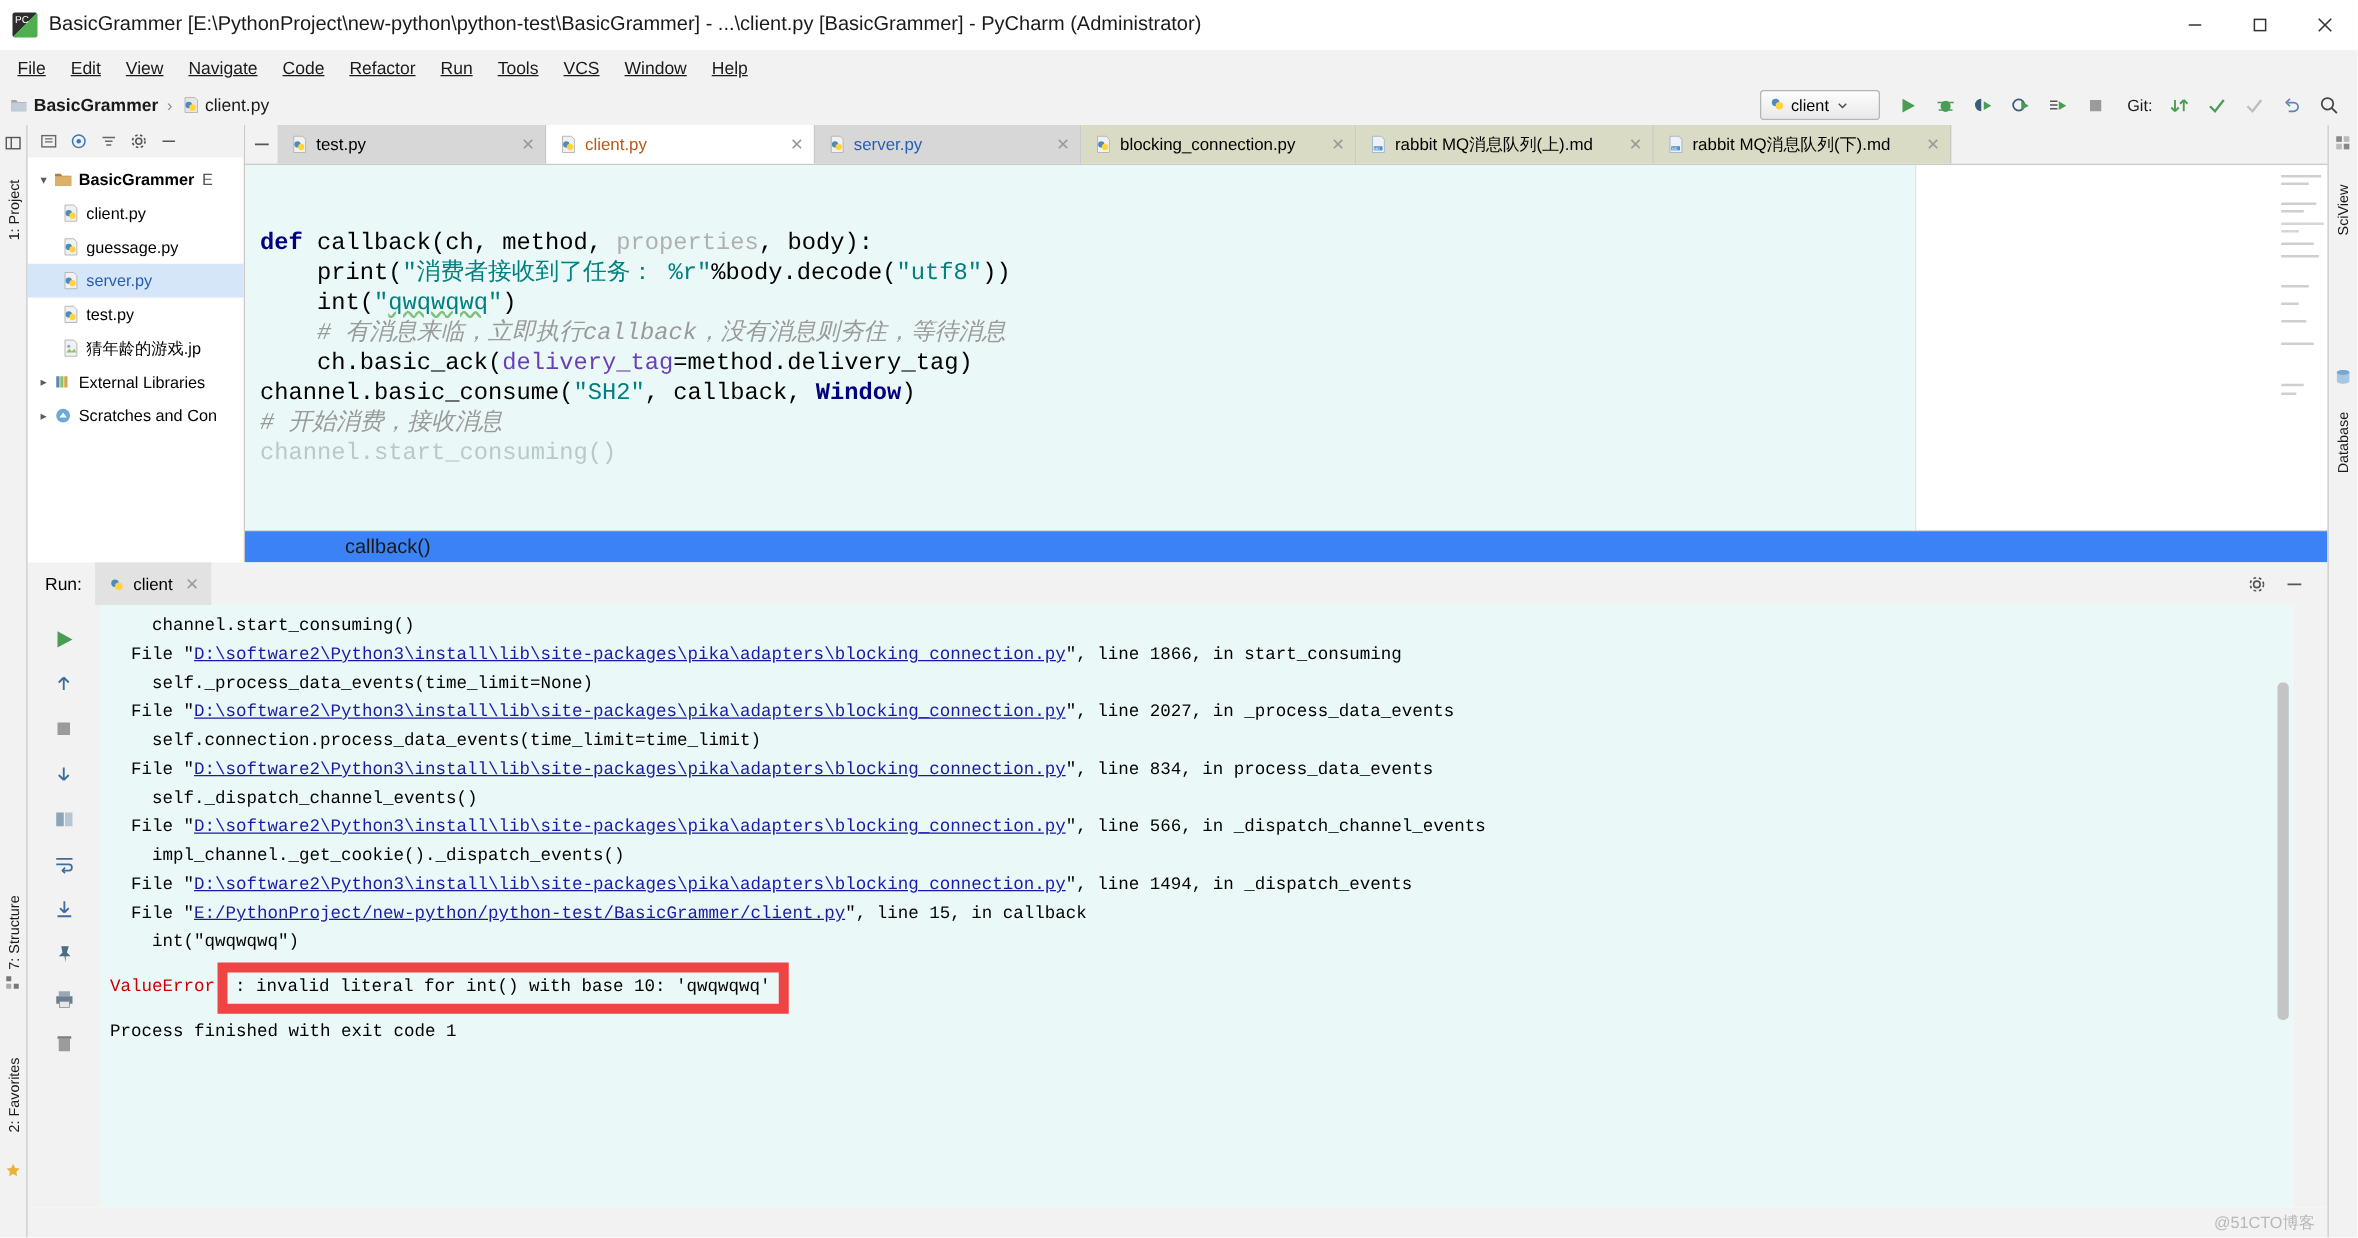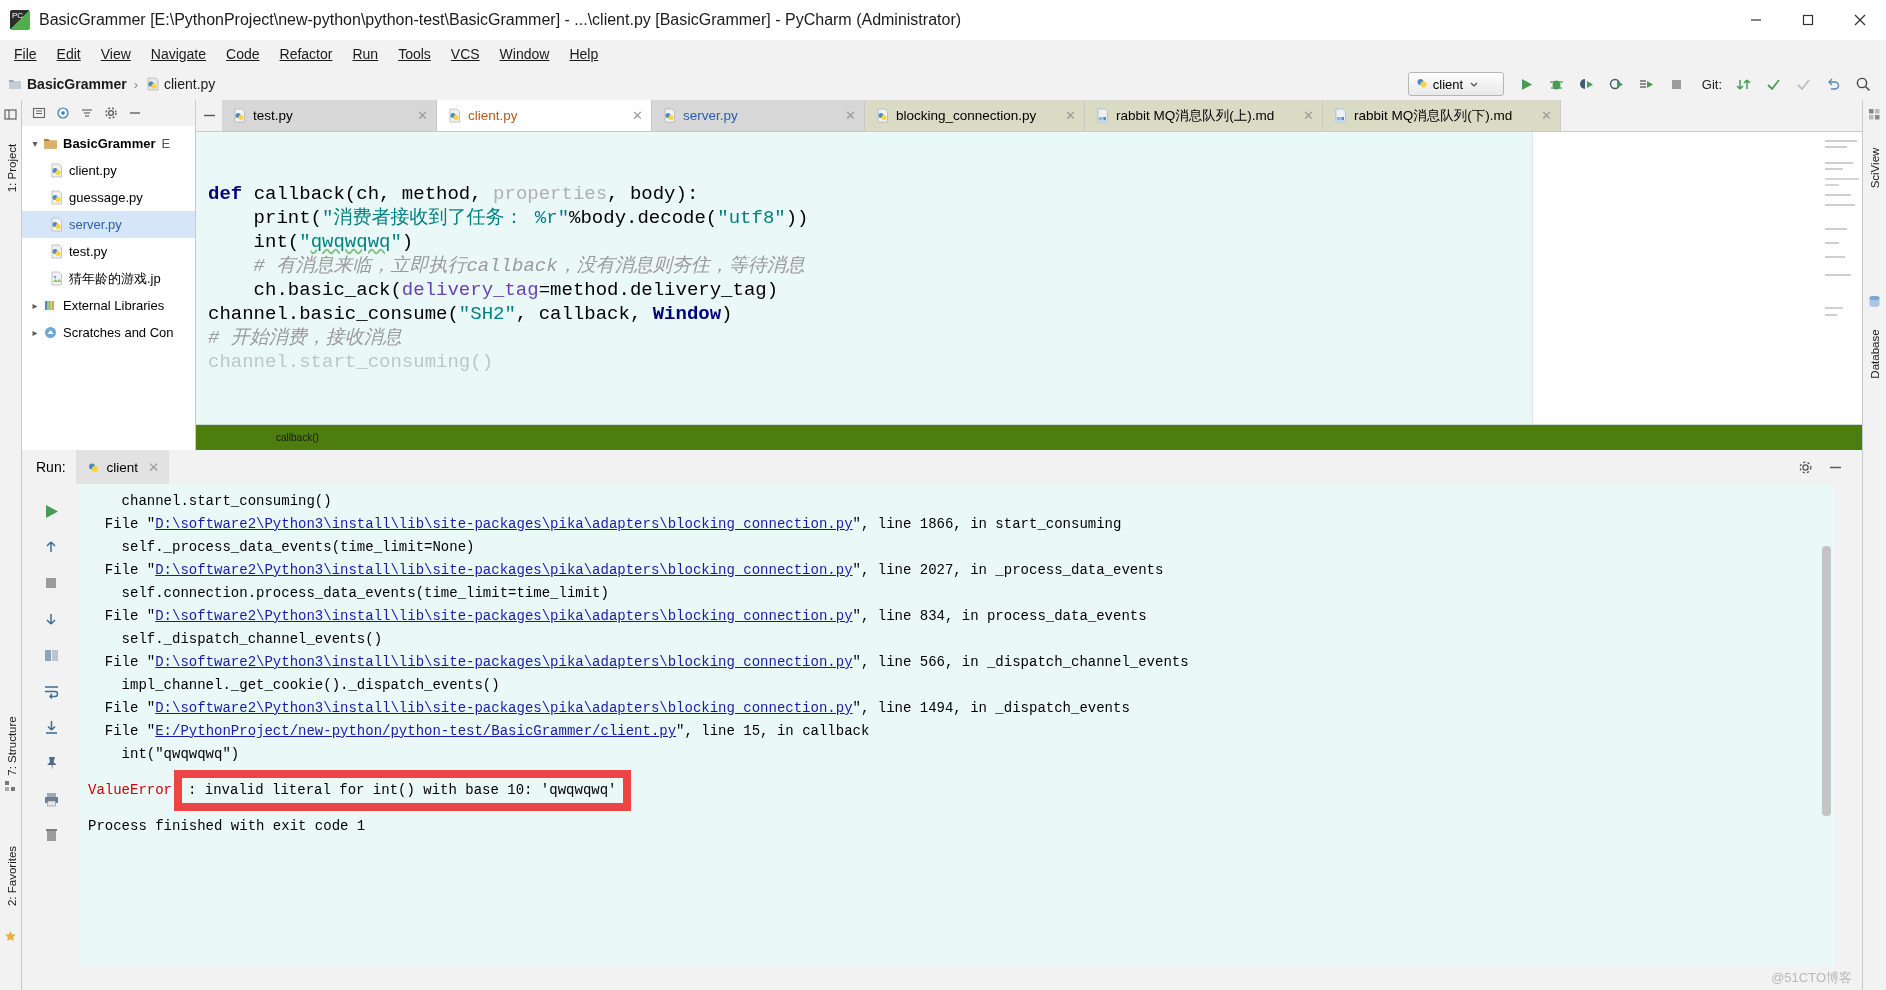--- a/index.html
+++ b/index.html
@@ -108,22 +108,22 @@
   .param { color: #b0b0b0; }
   .kwarg { color: #6a3fb5; }
   .bold-kw { color: #000080; font-weight: bold; }
   .typo { text-decoration: underline; text-decoration-style: wavy; text-decoration-color: #7fbf7f; }
   .caret { display:inline-block; width:2px; height:16px; background:#000; vertical-align:-3px; }
 
   .marker-rail { width: 14px; flex:0 0 14px; background: #eaf8f7; position: relative; }
   .minimap { width: 330px; flex: 0 0 330px; background: #ffffff; border-left: 1px solid #e3e3e3; position: relative; }
   .mm-line { position: absolute; height: 2px; background: #c8c8c8; }
 
-  .bread2 { height: 26px; background: #4d7c0f; border-top: 1px solid #d6d6d6; display: flex; align-items: center;
-            padding-left: 80px; font-size: 10px; color: #1a1a1a; flex: 0 0 26px; }
+  .bread2 { height: 26px; background: #3b82f6; border-top: 1px solid #d6d6d6; display: flex; align-items: center;
+            padding-left: 80px; font-size: 16px; color: #1a1a1a; flex: 0 0 26px; }
 
   
   .runpane { flex: 1 1 auto; display: flex; flex-direction: column; min-height: 0; background: #ffffff; }
   .run-header { height: 34px; display: flex; align-items: center; background: #f2f2f2; flex: 0 0 34px; }
   .run-title { font-size: 14px; padding: 0 10px 0 14px; }
   .run-tab { display: flex; align-items: center; height: 34px; padding: 0 10px; background: #e2e2e2; font-size: 13.5px; }
   .run-tab .ficon { width: 15px; height: 15px; margin-right: 6px; }
   .run-tab .x { margin-left: 10px; color: #9a9a9a; }
   .run-header .sp { flex: 1 1 auto; }
   .rh-ico { width: 30px; height: 30px; display:flex; align-items:center; justify-content:center; }

